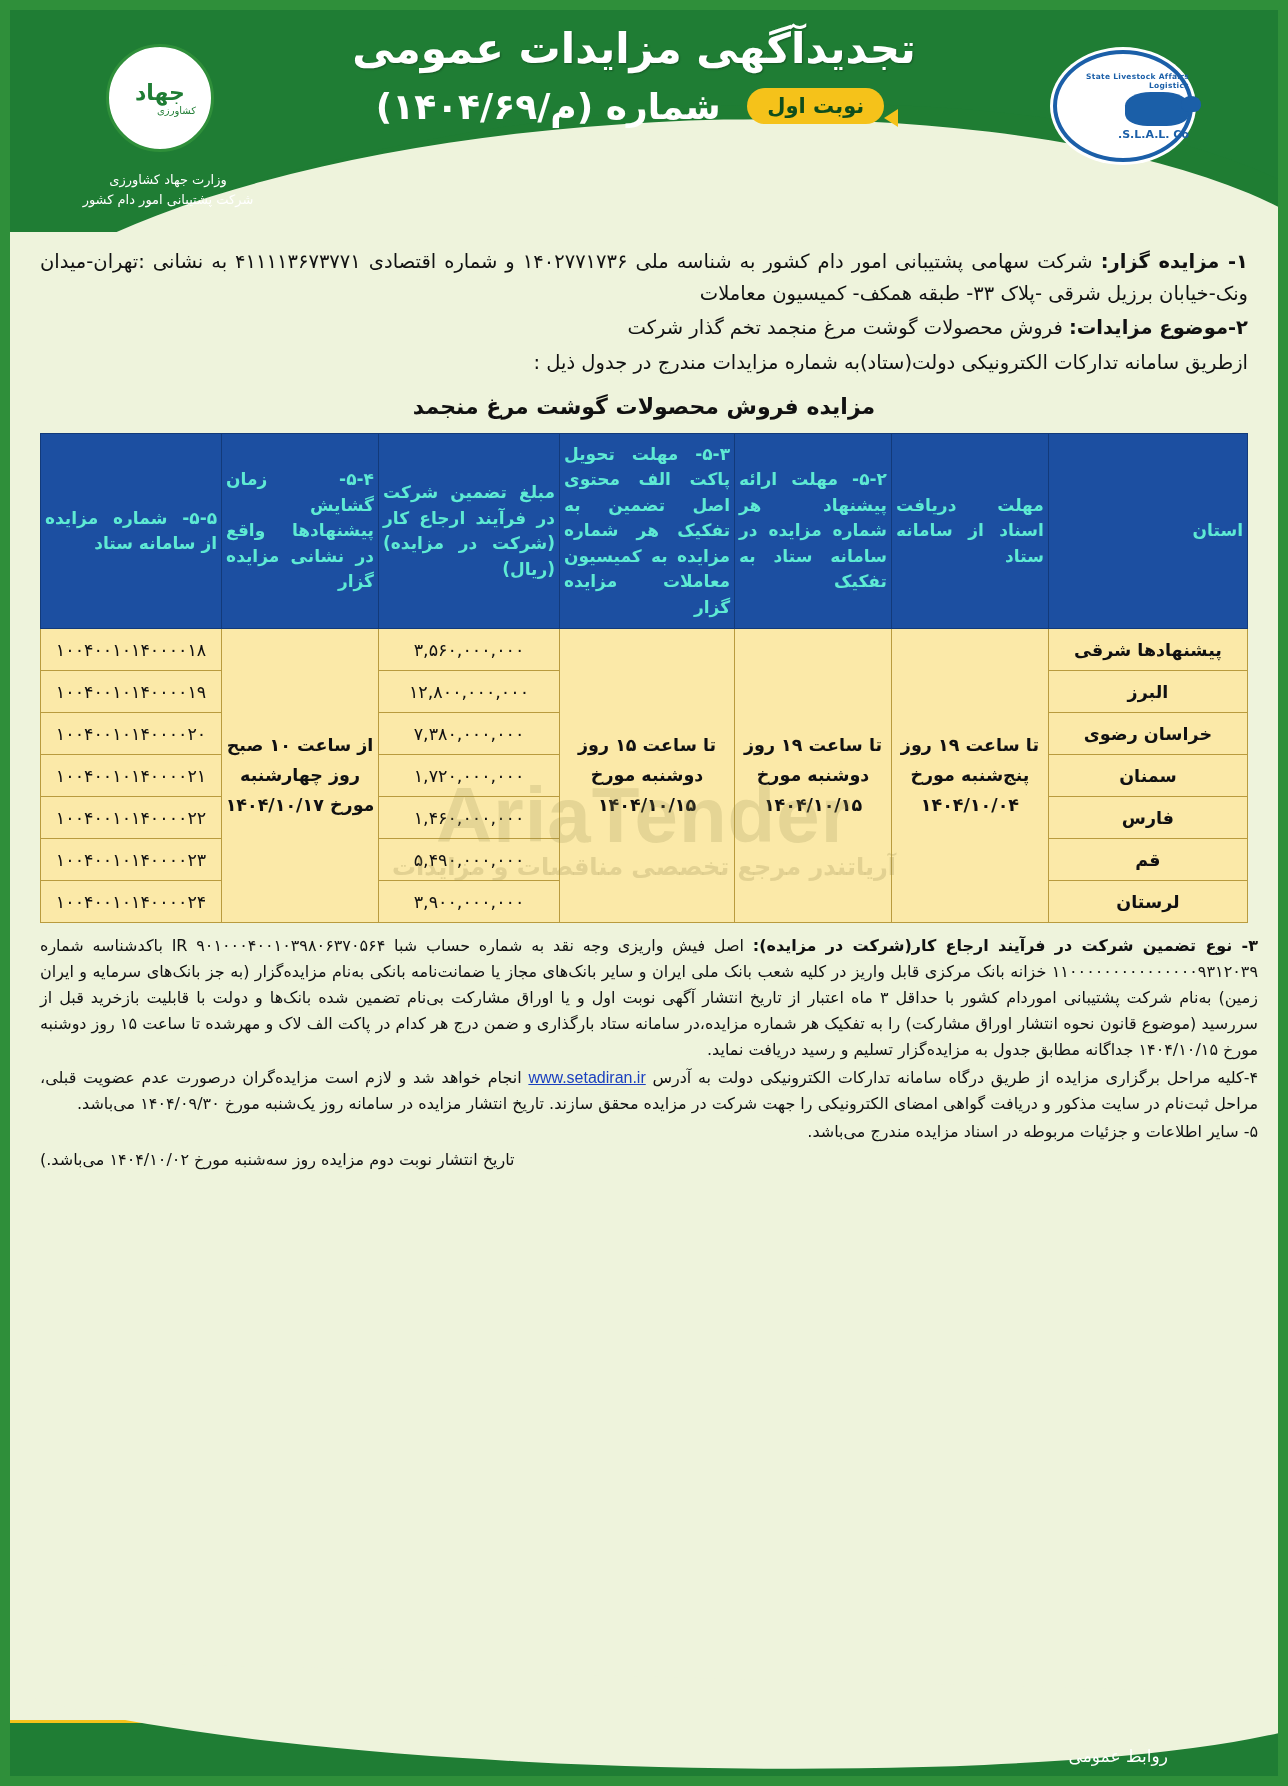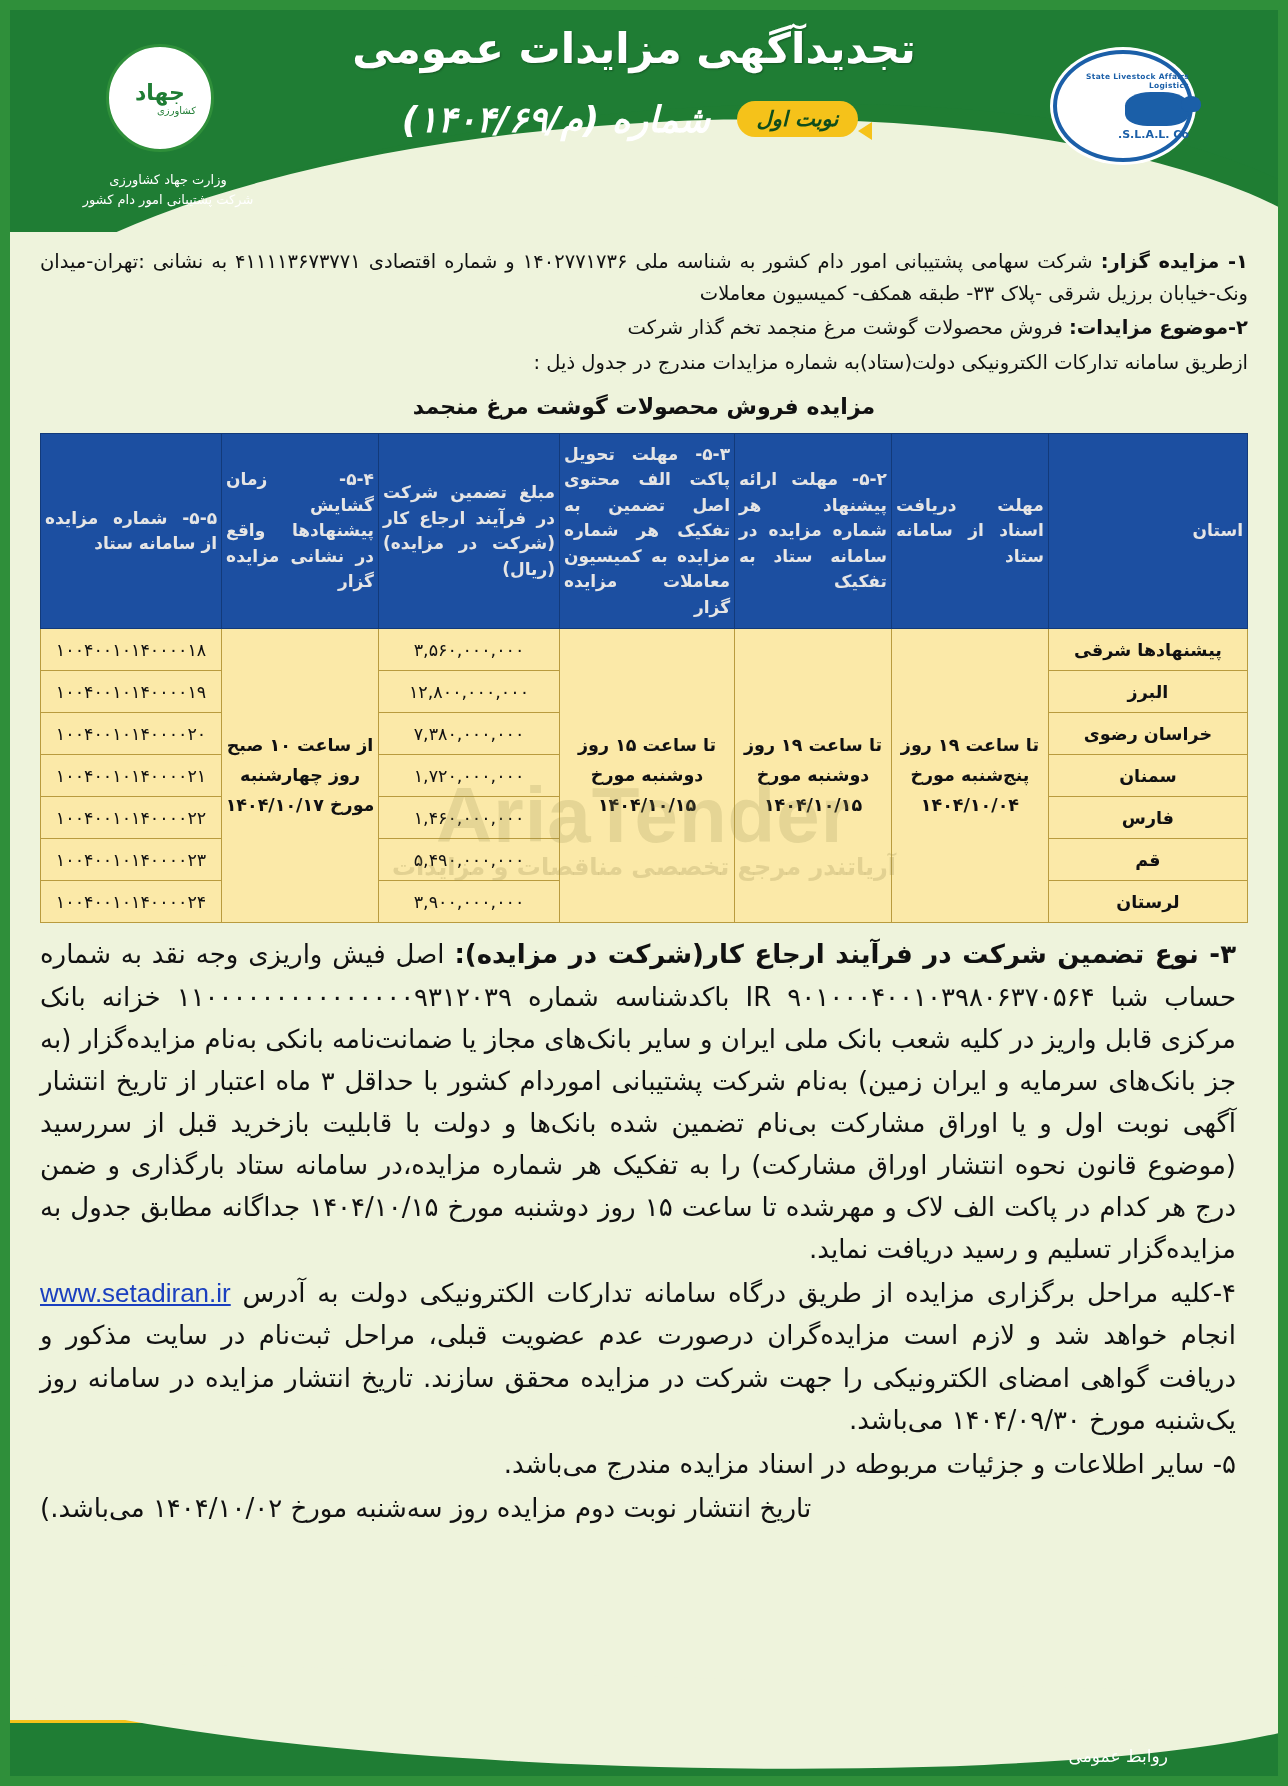--- a/index.html
+++ b/index.html
@@ -53,22 +53,21 @@
     color:#ffffff;
     font-size:42px;
     font-weight:bold;
     letter-spacing:0;
     text-shadow:1px 1px 2px rgba(0,0,0,.3);
   }
   .title-sub {
     color:#ffffff;
     font-size:36px;
     font-weight:bold;
-    margin-top:26px;
-    font-style:italic;
+    margin-top:13px;
   }
   .nobat {
     display:inline-block;
     background:#f5c21a;
     color:#0f4d1c;
     font-size:21px;
     font-weight:bold;
     padding:6px 20px;
     border-radius:18px;
     position:relative;
@@ -152,21 +151,21 @@
     margin:10px 0 8px 0;
   }
 
   table.m {
     width:100%;
     border-collapse:collapse;
     table-layout:fixed;
   }
   table.m th {
     background:#1c4fa1;
-    color:#e5e5e5;
+    color:#5eead4;
     border:1px solid #123a7a;
     font-size:17px;
     font-weight:bold;
     padding:8px 4px;
     vertical-align:middle;
     line-height:1.5;
   }
   table.m td {
     background:#fbe9a8;
     border:1px solid #b99b3e;
@@ -183,22 +182,22 @@
   }
   .w-state { width:16.5%; }
   .w-c2 { width:13%; }
   .w-c3 { width:13%; }
   .w-c4 { width:14.5%; }
   .w-c5 { width:15%; }
   .w-c6 { width:13%; }
   .w-c7 { width:15%; }
 
   .after-table {
-    padding:10px 42px 0 30px;
-    font-size:26px;
+    padding:10px 20px 0 30px;
+    font-size:16px;
     line-height:1.62;
     text-align:justify;
     color:#111;
   }
   .url {
     color:#1a3fbf;
     text-decoration:underline;
     direction:ltr;
     display:inline-block;
     font-family:"Liberation Sans", sans-serif;

